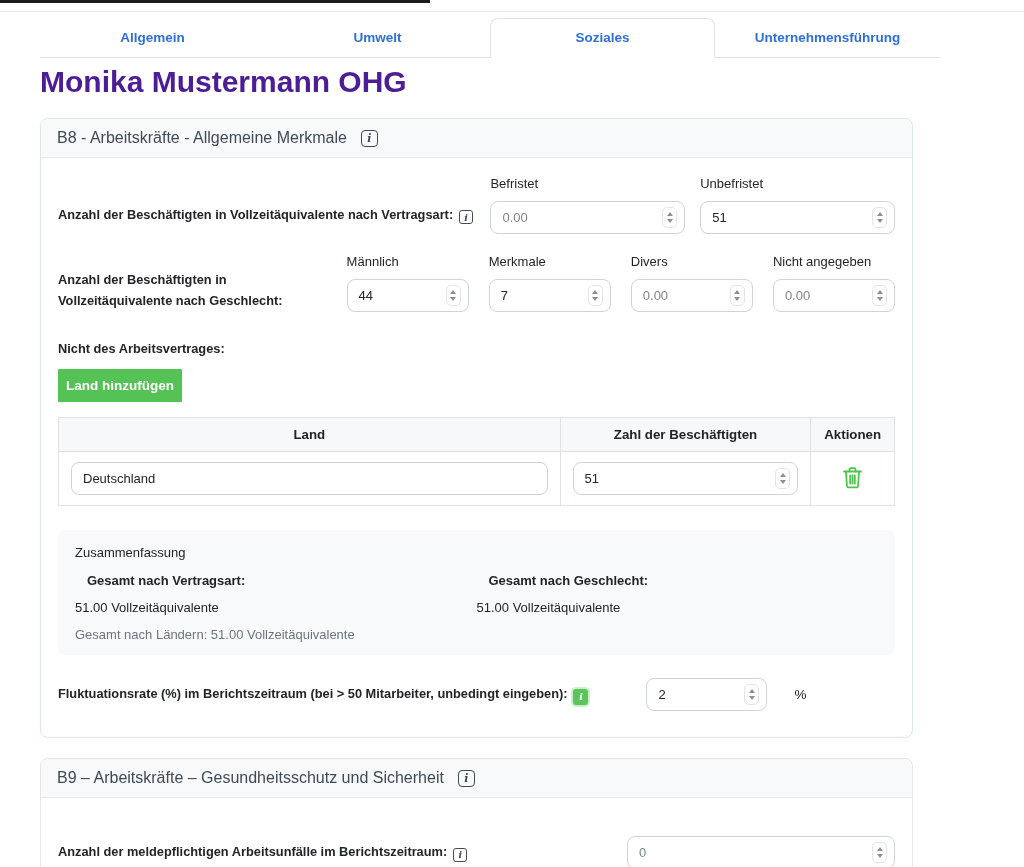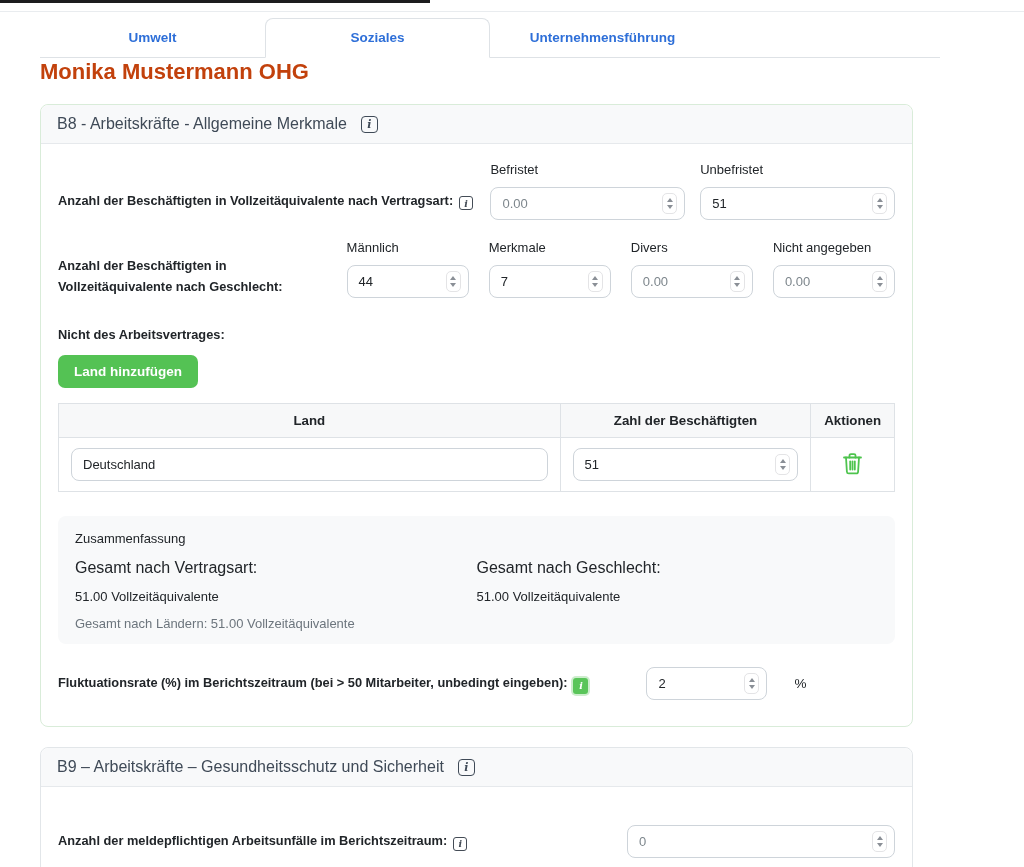--- a/index.html
+++ b/index.html
@@ -26,21 +26,21 @@
   
   .tabs{display:grid;grid-template-columns:repeat(4,1fr);border-bottom:1px solid var(--border-gray);width:900px;}
   .tab{
     text-align:center;padding:11px 4px 12px;color:var(--accent-blue);
     font-weight:bold;font-size:13.5px;cursor:pointer;
     border:1px solid transparent;border-radius:8px 8px 0 0;margin-bottom:-1px;
   }
   .tab.active{background:#fff;border-color:var(--border-gray) var(--border-gray) #fff;}
 
   
-  .company-title{font-size:22px;font-weight:bold;color:#c2410c;margin:1px 0 19px;}
+  .company-title{font-size:30px;font-weight:bold;color:#4c1d95;margin:7px 0 19px;}
 
   
   .card{width:873px;border:1px solid var(--card-green-border);border-radius:8px;background:#fff;margin-bottom:20px;}
   .card.gray-border{border-color:#e2e6e9;}
   .card-header{
     background:var(--header-bg);border-bottom:1px solid #e6e9ec;border-radius:8px 8px 0 0;
     padding:10px 16px;font-size:16px;color:var(--slate);
     display:flex;align-items:center;gap:12px;
   }
   .card-body{padding:14px 17px 26px;}
@@ -82,39 +82,39 @@
   .main-label-cell{display:flex;flex-direction:column;justify-content:flex-end;}
   .form-label{font-weight:bold;font-size:12.8px;line-height:1.6;color:var(--text-dark);}
   .main-label-cell.single{padding-bottom:9px;}
   .main-label-cell.double{padding-bottom:1px;}
 
   .standalone-label{font-weight:bold;font-size:12.8px;margin-top:29px;}
 
   
   .btn-green{
     display:inline-block;margin-top:13px;background:var(--success-green);color:#fff;
-    font-weight:bold;font-size:13.5px;border:none;border-radius:7px;padding:9px 16px;cursor:pointer;
+    font-weight:bold;font-size:13.5px;border:none;border-radius:1px;padding:9px 8px;cursor:pointer;
     font-family:inherit;
   }
 
   
   table.land-table{width:100%;border-collapse:collapse;margin-top:15px;}
   .land-table th,.land-table td{border:1px solid var(--border-gray);text-align:center;}
   .land-table th{background:#f7f8f9;font-size:13.3px;font-weight:bold;padding:9px 12px;}
   .land-table td{padding:10px 12px;}
   .col-land{width:60%;}
   .col-count{width:30%;}
   .col-actions{width:10%;}
   .trash-btn{background:none;border:none;padding:0;cursor:pointer;display:inline-flex;}
 
   
   .summary-box{background:var(--header-bg);border-radius:8px;padding:15px 17px 13px;margin-top:24px;}
   .summary-title{font-size:13px;margin-bottom:13px;}
   .summary-grid{display:grid;grid-template-columns:1fr 1fr;}
-  .summary-label{font-weight:normal;font-size:16px;margin-bottom:12px;}
+  .summary-label{font-weight:bold;font-size:13px;margin-bottom:12px;margin-left:12px;}
   .summary-value{font-size:13px;margin-bottom:12px;}
   .summary-muted{color:#6c757d;font-size:13px;}
 
   
   .fluct-row{display:flex;align-items:center;margin-top:23px;}
   .fluct-row .form-label{white-space:nowrap;}
   .fluct-input{width:121px;margin-left:58px;}
   .fluct-unit{margin-left:27px;font-size:13.5px;}
 
   
@@ -124,20 +124,21 @@
 </style>
 </head>
 <body>
 
 <div class="top-strip"></div>
 <div class="top-hairline"></div>
 
 <div class="page">
 
   <nav class="tabs">
+    <div class="tab">Allgemein</div>
     <div class="tab">Umwelt</div>
     <div class="tab active">Soziales</div>
     <div class="tab">Unternehmensführung</div>
   </nav>
 
   <h1 class="company-title">Monika Mustermann OHG</h1>
 
   <section class="card">
     <header class="card-header">
       <span>B8 - Arbeitskräfte - Allgemeine Merkmale</span>

